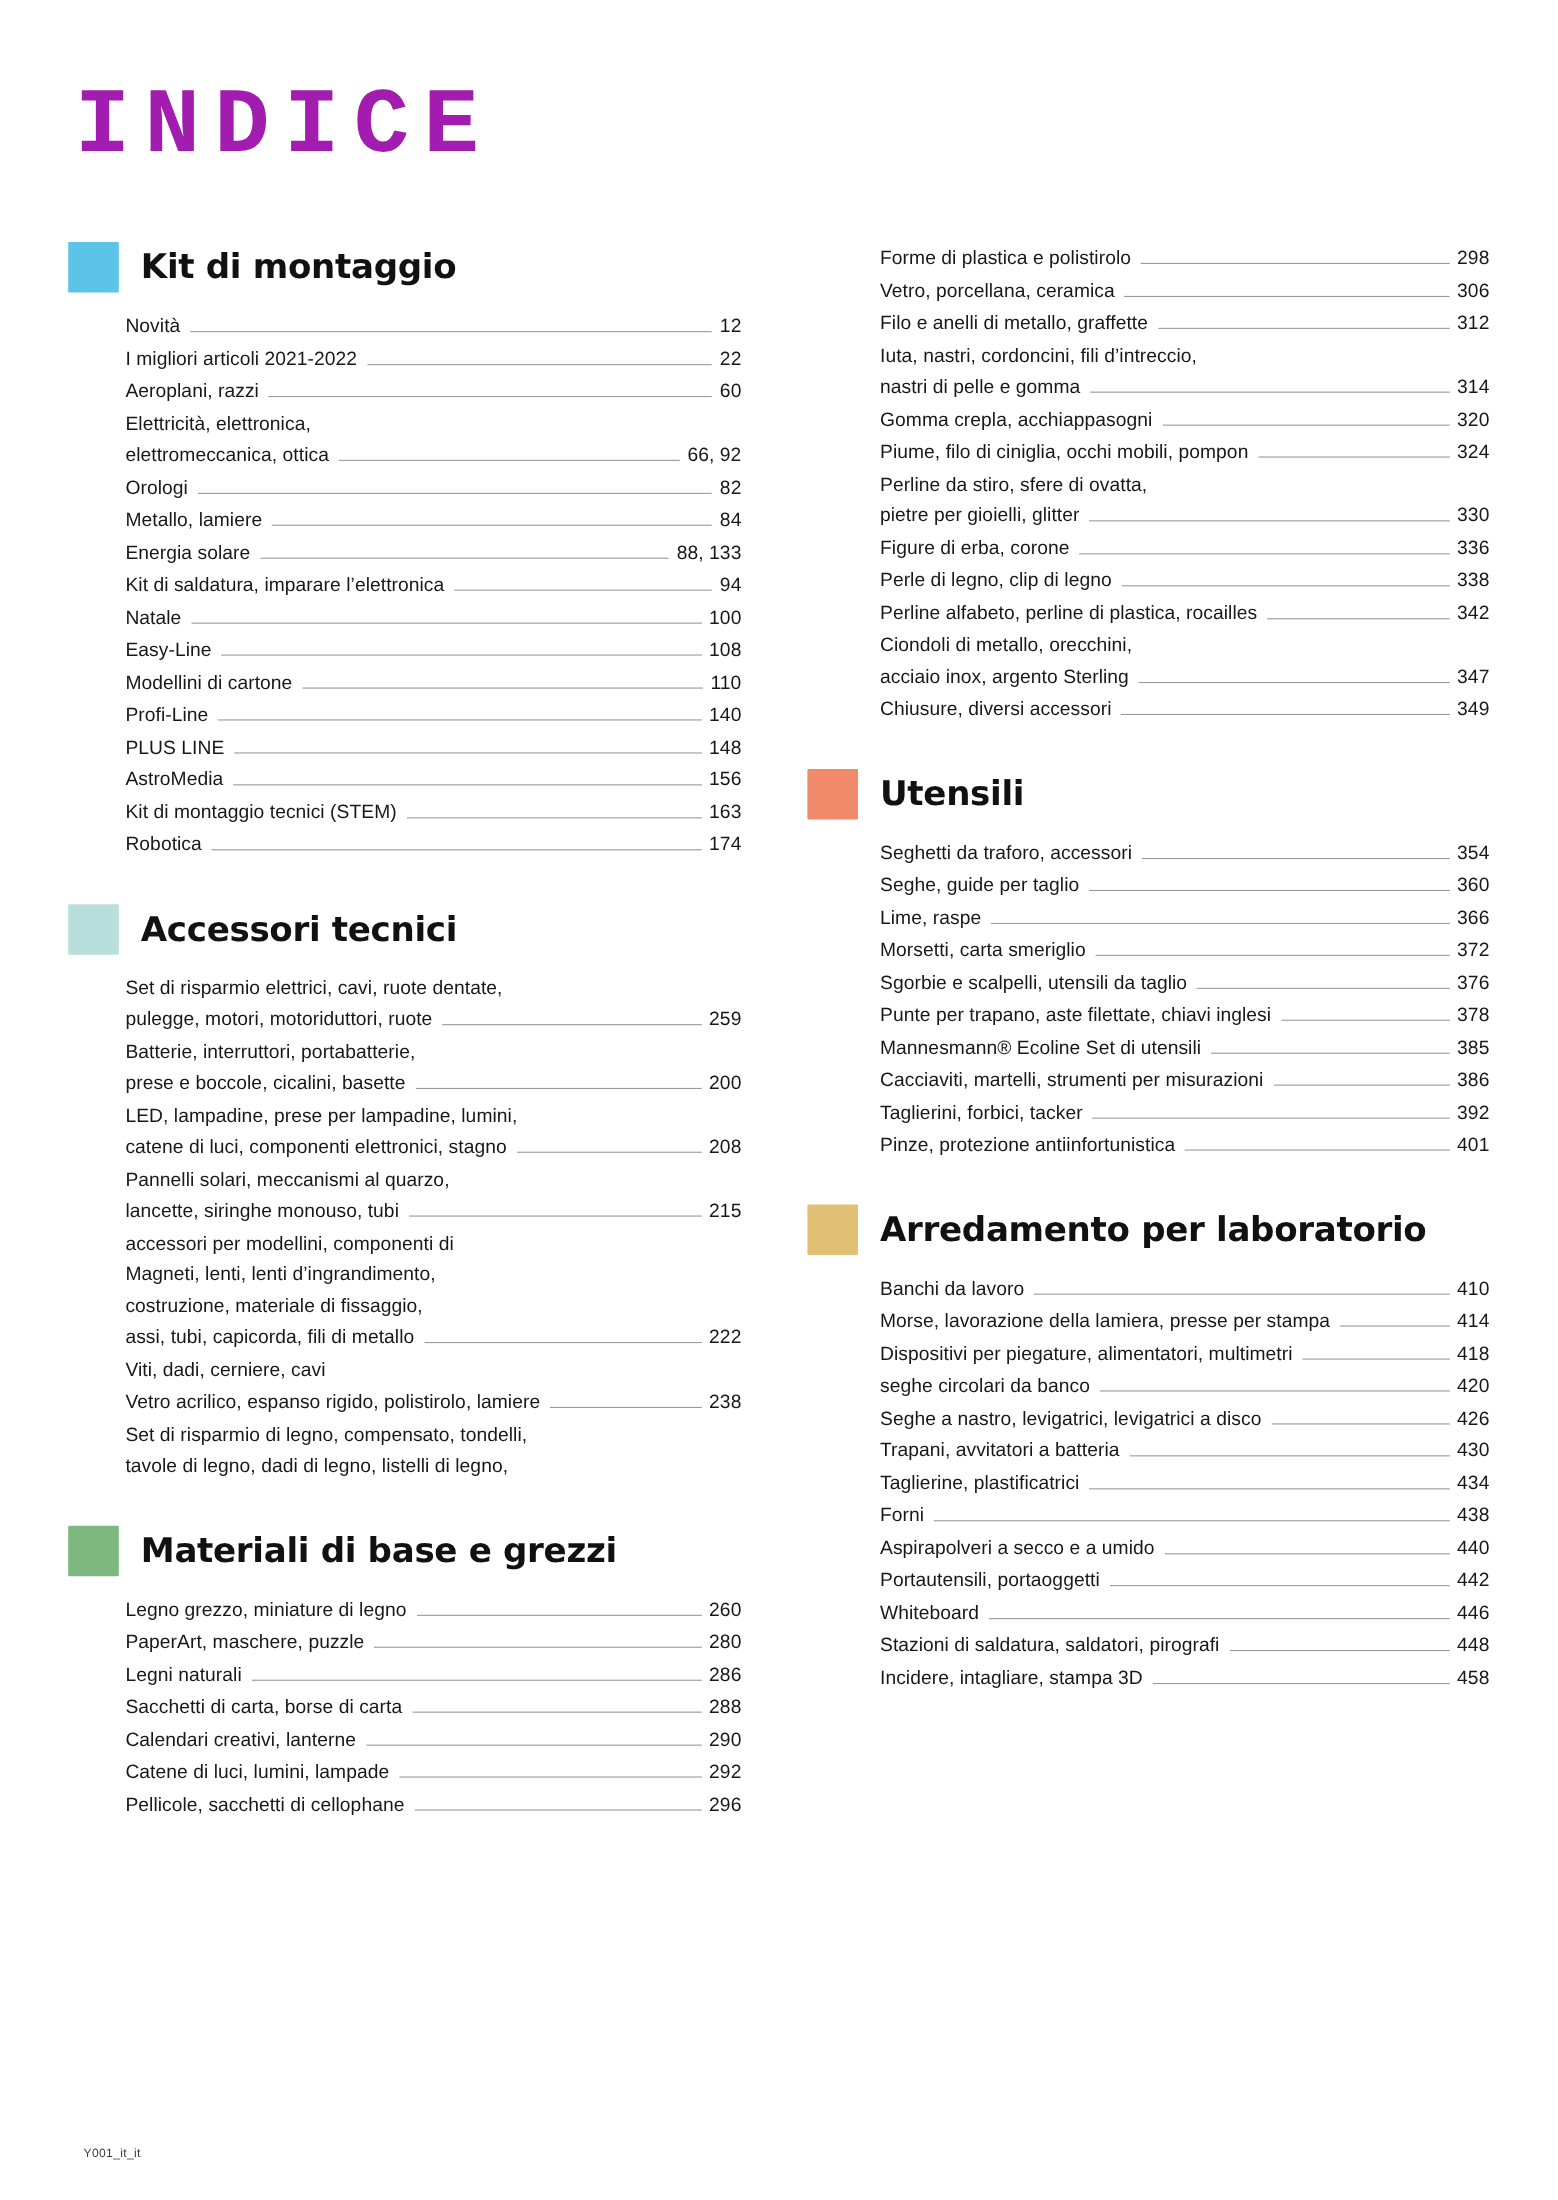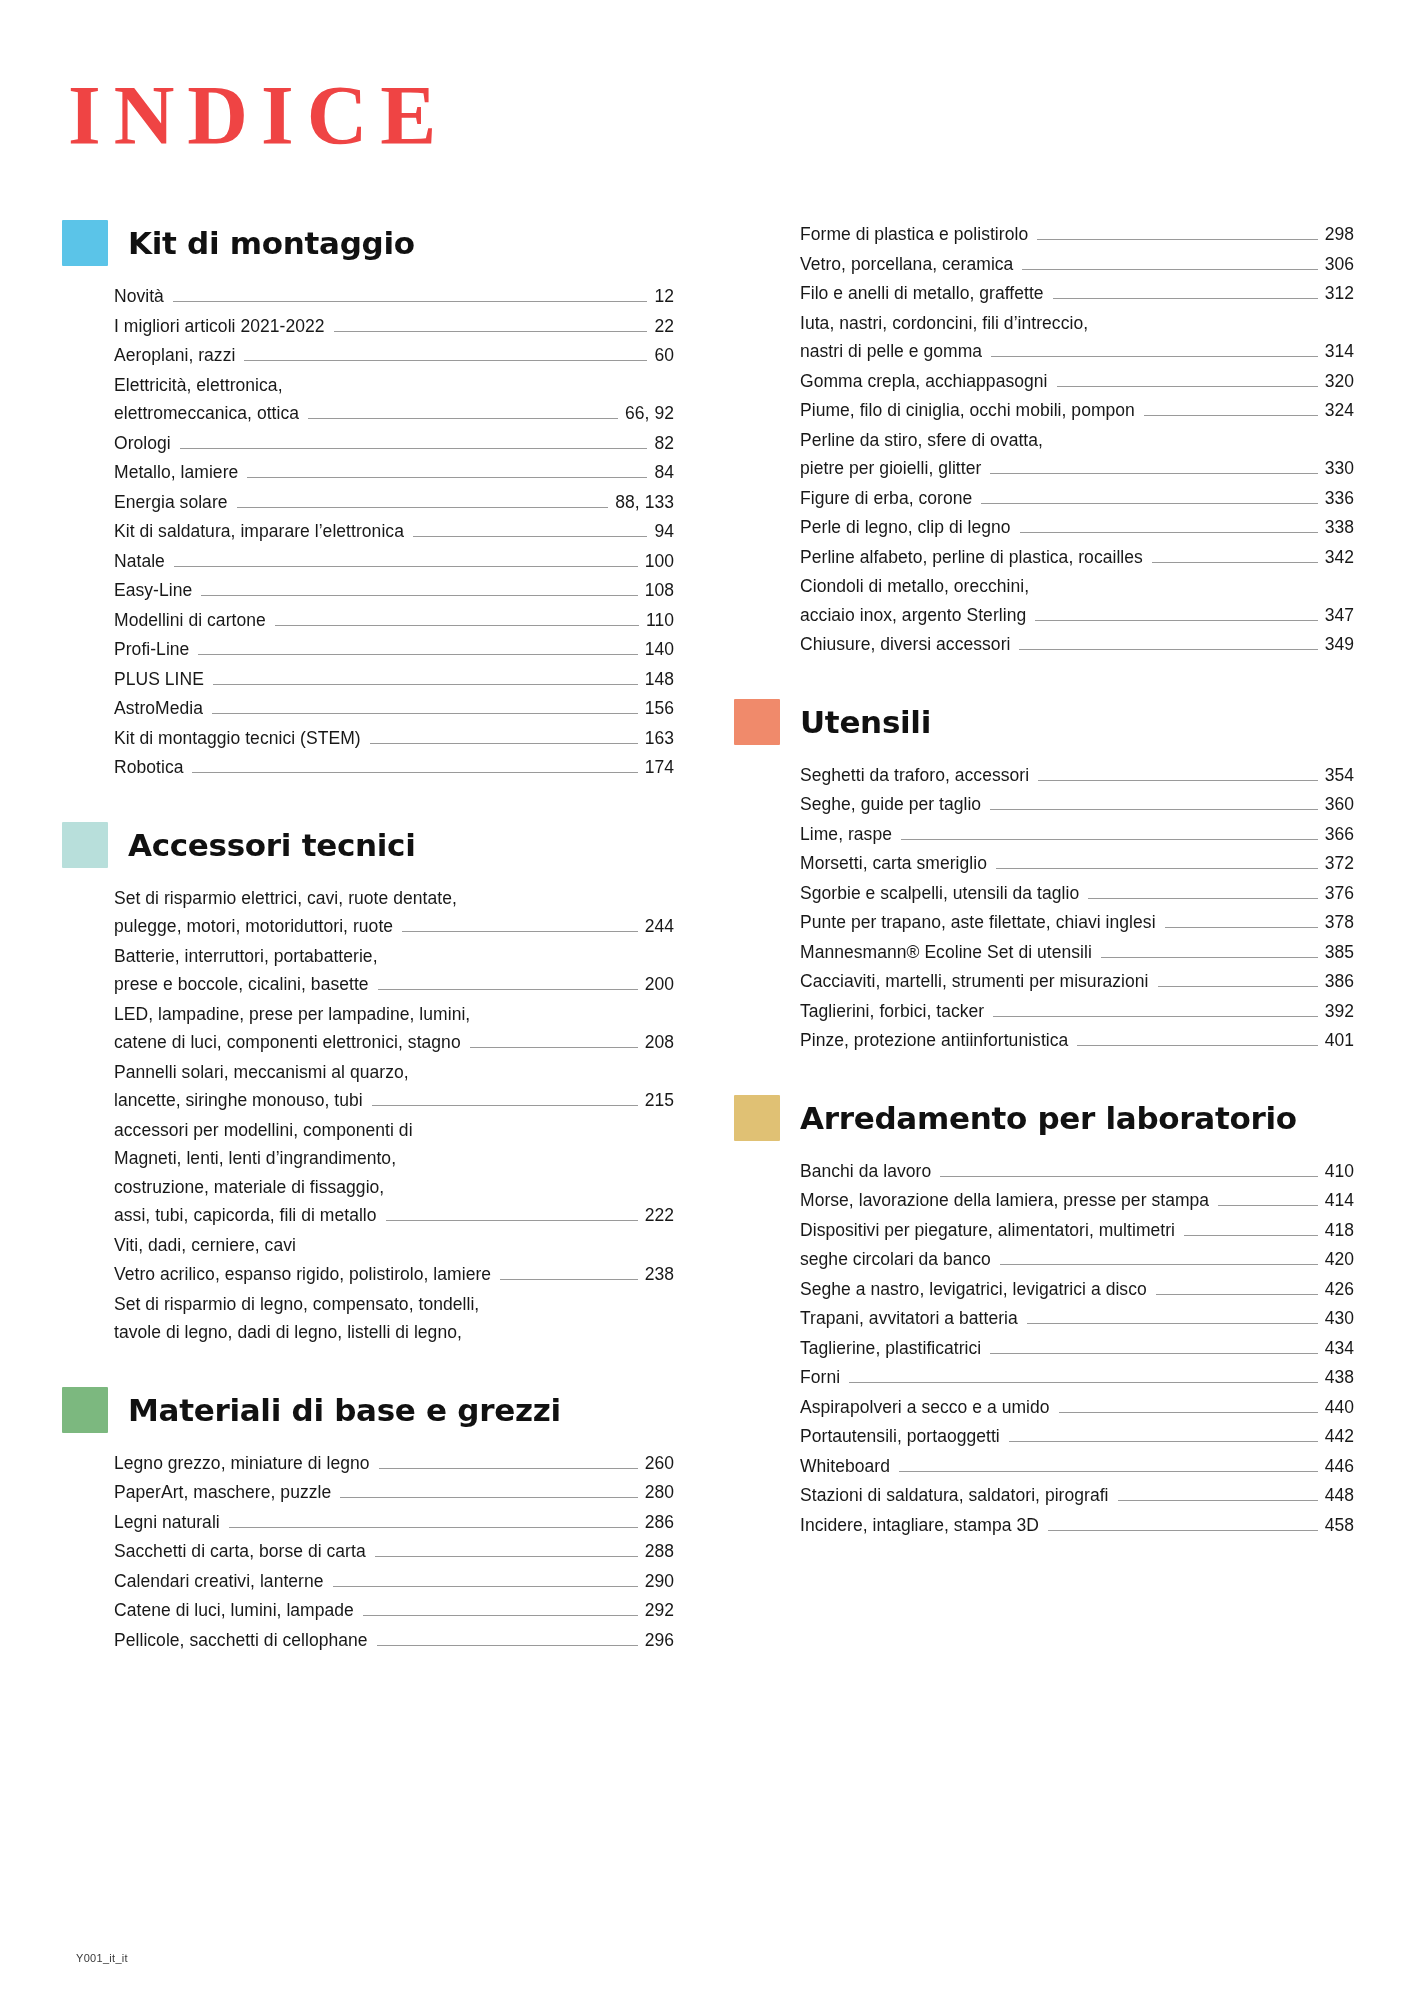--- a/index.html
+++ b/index.html
@@ -19,23 +19,23 @@
     inset: 0;
     padding: 58px 62px 0 62px;
   }
 
   
   .page-title {
     font-size: 84px;
     font-weight: 800;
     letter-spacing: 13px;
     line-height: 1.0;
-    color: #ef4444;
+    color: #a21caf;
     margin: 16px 0 0 6px;
-    font-family: Liberation Serif, serif;
+    font-family: Liberation Mono, monospace;
   }
 
   
   .columns {
     display: flex;
     margin-top: 62px;
     align-items: flex-start;
   }
   .col {
     width: 50%;
@@ -249,21 +249,21 @@
         </div>
         <div class="entries">
           <div class="entry">
             <div class="entry-line cont">
               <span class="entry-text">Set di risparmio elettrici, cavi, ruote dentate,</span>
               <span class="leader hidden"></span>
             </div>
             <div class="entry-line">
               <span class="entry-text">pulegge, motori, motoriduttori, ruote</span>
               <span class="leader"></span>
-              <span class="entry-page">244</span>
+              <span class="entry-page">259</span>
             </div>
           </div>
           <div class="entry">
             <div class="entry-line cont">
               <span class="entry-text">Batterie, interruttori, portabatterie,</span>
               <span class="leader hidden"></span>
             </div>
             <div class="entry-line">
               <span class="entry-text">prese e boccole, cicalini, basette</span>
               <span class="leader"></span>

